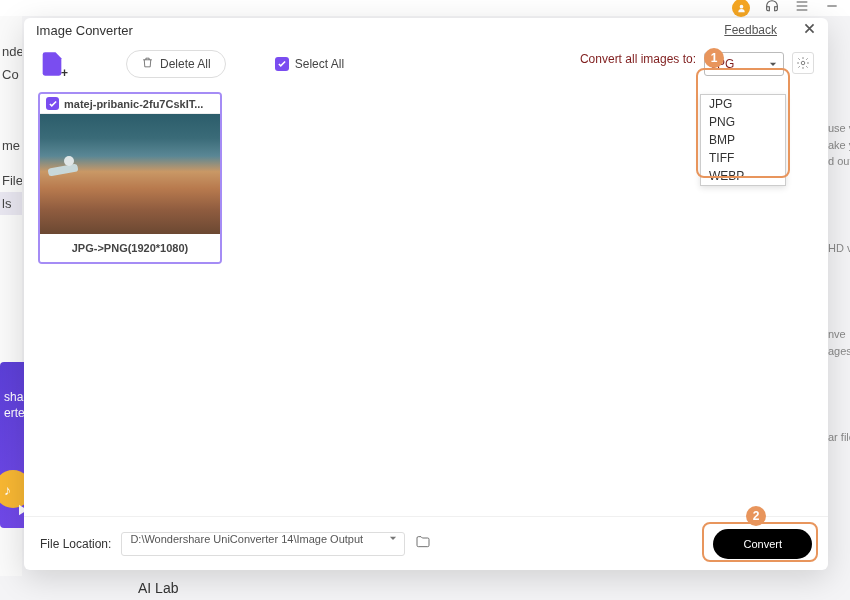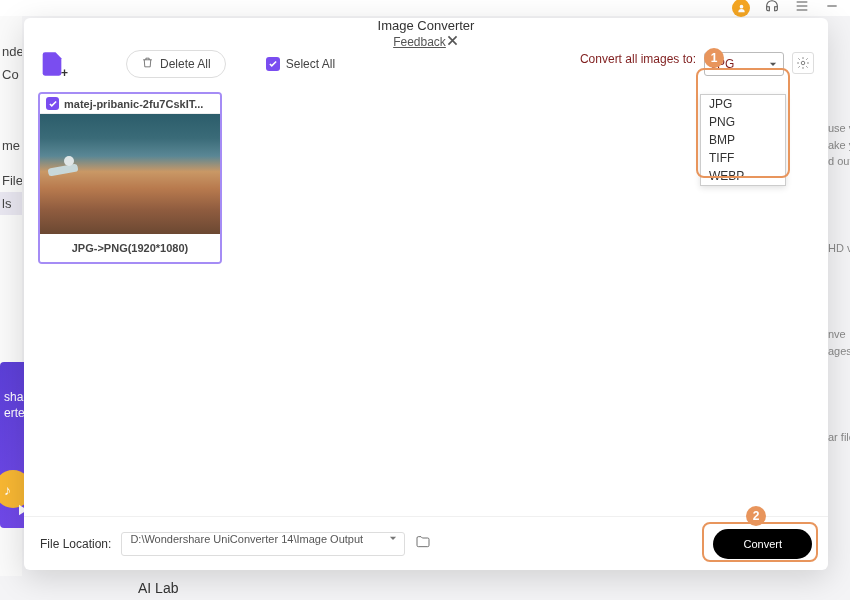--- a/index.html
+++ b/index.html
@@ -22,35 +22,35 @@
 .bg-promo-play { position: absolute; bottom: 8px; left: 6px; width: 32px; height: 20px; display:flex; align-items:center; justify-content:center; }
 .bg-promo-play svg { width:18px; height:18px; fill:#fff; }
 
 .bg-label { position: absolute; left: 138px; top: 580px; font-size: 14px; color: #333; }
 .bg-right-fragments { position: absolute; right: 0; top: 120px; width: 22px; font-size: 11px; color: #888; line-height: 1.5; }
 .bg-right-fragments div { margin-bottom: 70px; white-space: nowrap; }
 
 
 .modal { position: absolute; left: 24px; top: 18px; width: 804px; height: 552px; background: #fff; border-radius: 6px; box-shadow: 0 8px 32px rgba(0,0,0,0.15); display: flex; flex-direction: column; }
 
-.modal-header { height: 24px; display: flex; align-items: center; justify-content: space-between; padding: 0 12px; flex-direction: column; }
+.modal-header { height: 24px; display: flex; align-items: center; justify-content: space-between; padding: 0 12px; }
 .title { font-size: 13px; color: #333; }
-.hdr-right { display: flex; align-items: center; gap: 0; }
+.hdr-right { display: flex; align-items: center; gap: 26px; }
 .feedback { font-size: 12px; color: #555; text-decoration: underline; cursor: pointer; }
 .close-x svg { width: 13px; height: 13px; stroke: #555; stroke-width: 2; fill: none; }
 
 .toolbar { height: 44px; display: flex; align-items: center; padding: 0 14px; gap: 20px; position: relative; }
 .add-icon { width: 28px; height: 28px; position: relative; cursor: pointer; }
 .add-icon svg { width: 28px; height: 28px; fill: #7a4df0; }
 .add-plus { position: absolute; right: -2px; bottom: -2px; font-size: 12px; font-weight: bold; color: #333; }
 
 .delete-btn { display: flex; align-items: center; gap: 6px; border: 1px solid #ddd; border-radius: 16px; padding: 5px 14px; font-size: 12px; color: #444; cursor: pointer; background: #fff; margin-left: 40px; }
 .delete-btn svg { width: 13px; height: 13px; fill: none; stroke: #555; stroke-width: 1.4; }
 
-.select-all { display: flex; align-items: center; gap: 6px; font-size: 12px; color: #444; margin-left: 20px; cursor: pointer; }
+.select-all { display: flex; align-items: center; gap: 6px; font-size: 12px; color: #444; margin-left: 29px; cursor: pointer; }
 .checkbox { width: 14px; height: 14px; border-radius: 3px; background: #7a4df0; display: flex; align-items: center; justify-content: center; }
 .checkbox svg { width: 10px; height: 10px; stroke: #fff; stroke-width: 2.5; fill: none; }
 
 .convert-to { display: flex; align-items: flex-start; gap: 8px; font-size: 12px; color: #7f1d1d; margin-left: auto; }
 .format-select { position: relative; width: 80px; height: 24px; border: 1px solid #bbb; border-radius: 3px; display: flex; align-items: center; padding: 0 6px; font-size: 12px; background: #fff; cursor: pointer; }
 .format-select svg { width: 10px; height: 10px; position: absolute; right: 5px; fill: #555; }
 .gear-btn { width: 22px; height: 22px; border: 1px solid #ddd; border-radius: 3px; display: flex; align-items: center; justify-content: center; cursor: pointer; }
 .gear-btn svg { width: 14px; height: 14px; fill: none; stroke: #666; stroke-width: 1.4; }
 
 

